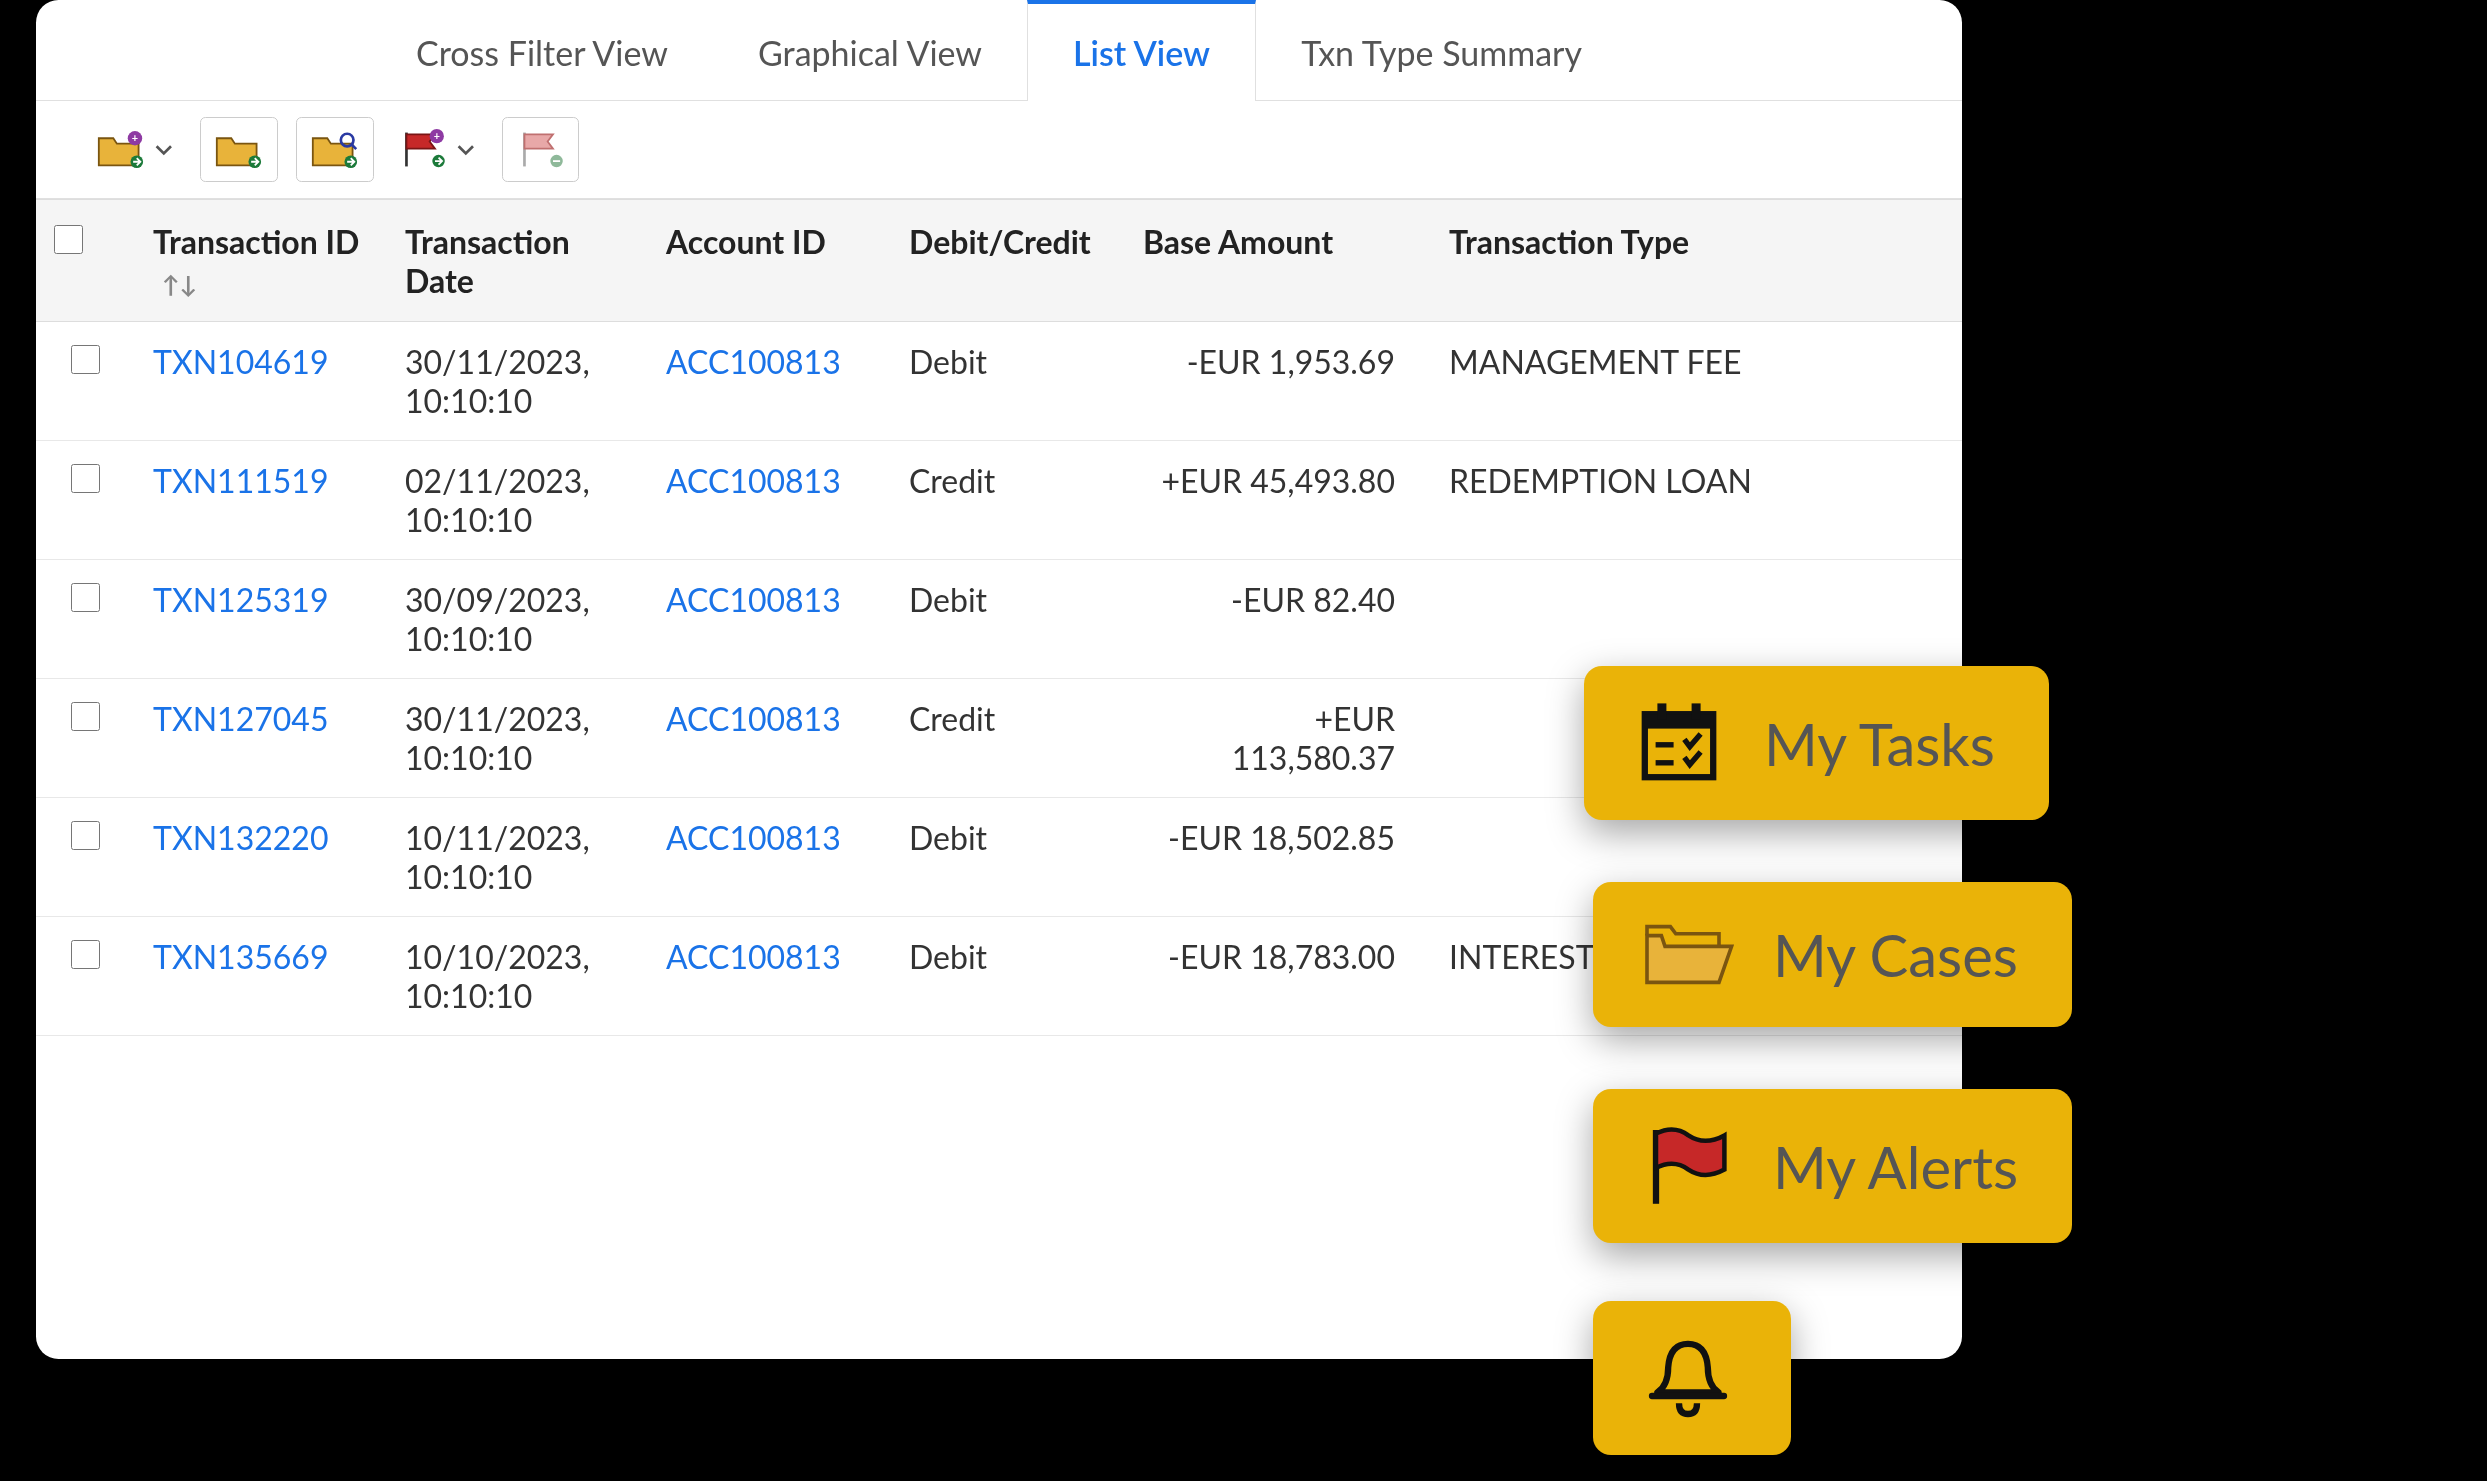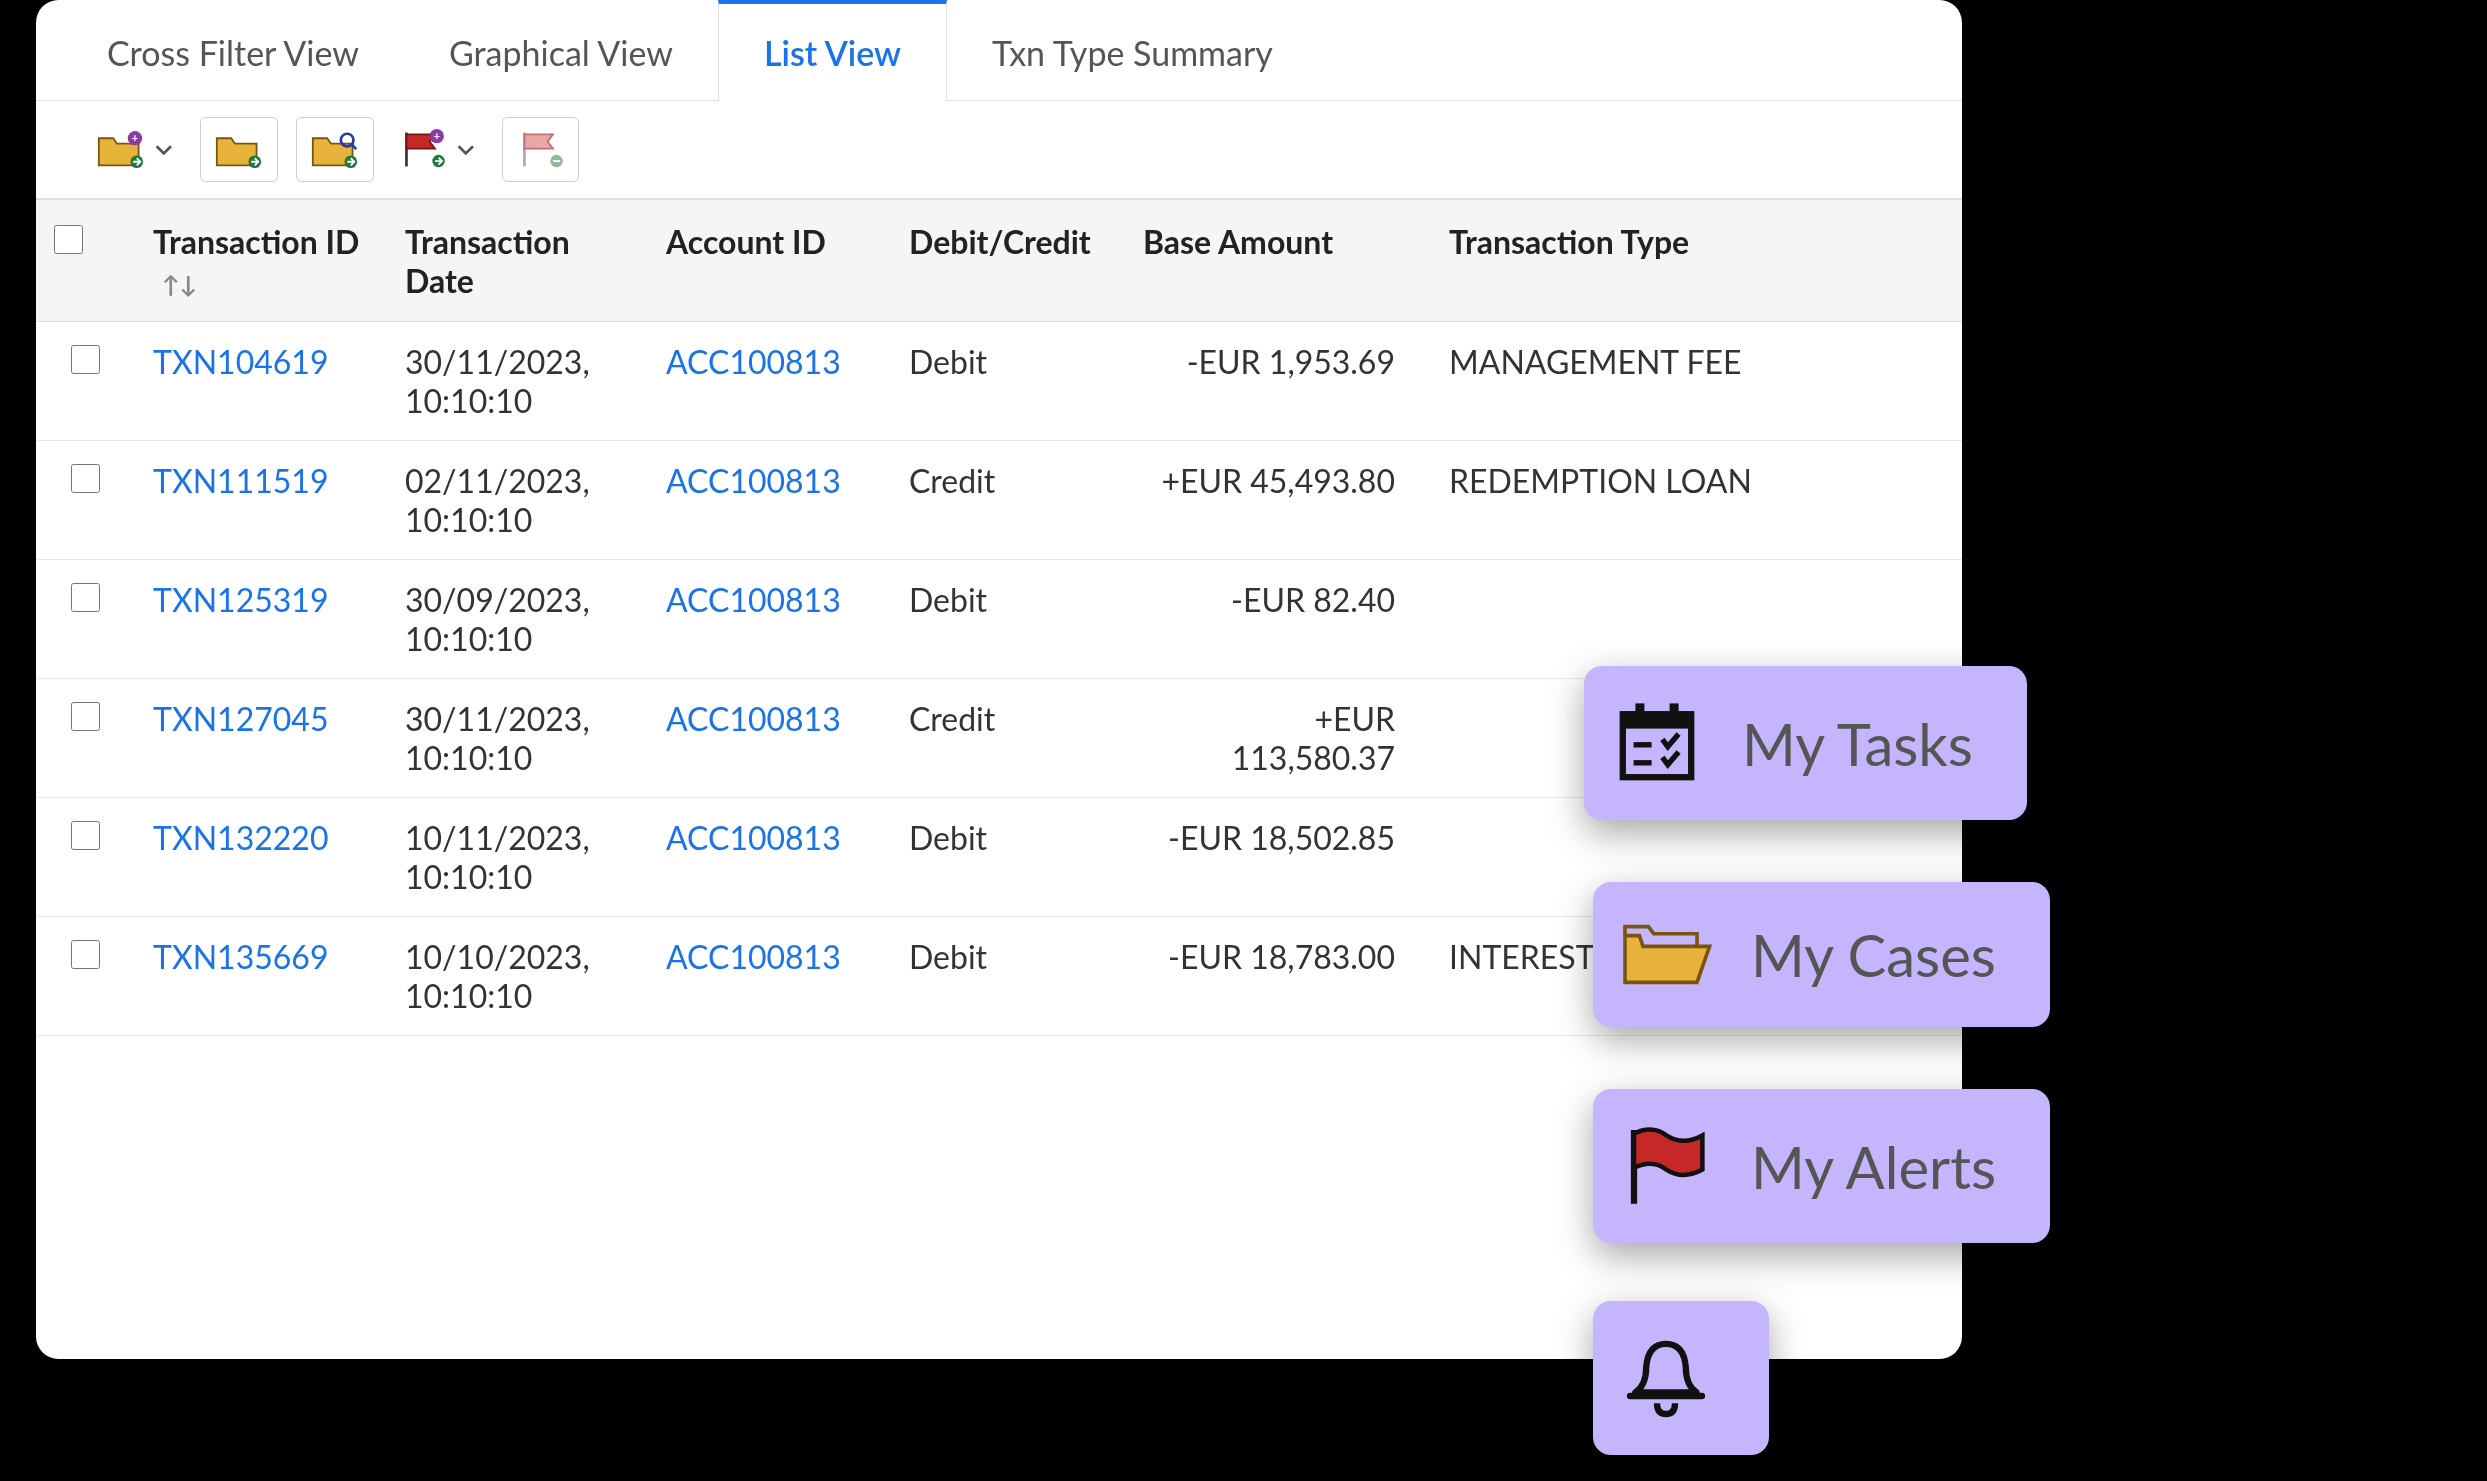--- a/index.html
+++ b/index.html
@@ -17,24 +17,25 @@
     top: 0;
     width: 1926px;
     height: 1359px;
     background: #fff;
     border-radius: 22.5px;
     box-shadow: 0 7.2px 27px rgba(0,0,0,0.25);
     overflow: hidden;
   }
   .tabs {
     display: flex;
-    padding: 0 26px;
+    padding: 0 46px;
     border-bottom: 1.8px solid #e0e0e0;
     height: 101px;
     align-items: stretch;
+    justify-content: center;
   }
   .tab {
     padding: 0 45px;
     display: flex;
     align-items: center;
     font-size: 34px;
     color: #555;
     cursor: pointer;
     border-top: 4.5px solid transparent;
   }
@@ -126,27 +127,27 @@
     cursor: pointer;
   }
   .link { color: #1a73e8; cursor: pointer; }
   .amt-neg { color: #c62828; }
   .amt-pos { color: #333; }
   th.col-base { text-align: left; }
 
   
   .float-card {
     position: absolute;
-    background: #c4b5fd;
+    background: #eab308;
     border-radius: 18px;
     box-shadow: 0 12.6px 36px rgba(0,0,0,0.35);
     display: flex;
     align-items: center;
     gap: 36px;
-    padding: 32px 54px 32px 23px;
+    padding: 32px 54px 32px 45px;
     font-size: 58px;
     color: #555;
   }
   .float-card .icon-wrap { width: 99px; display:flex; justify-content:center; }
   .fc-tasks { left: 1584px; top: 666px; }
   .fc-cases { left: 1593px; top: 882px; }
   .fc-alerts { left: 1593px; top: 1089px; }
   .fc-notif { left: 1593px; top: 1301px; }
 </style>
 </head>

